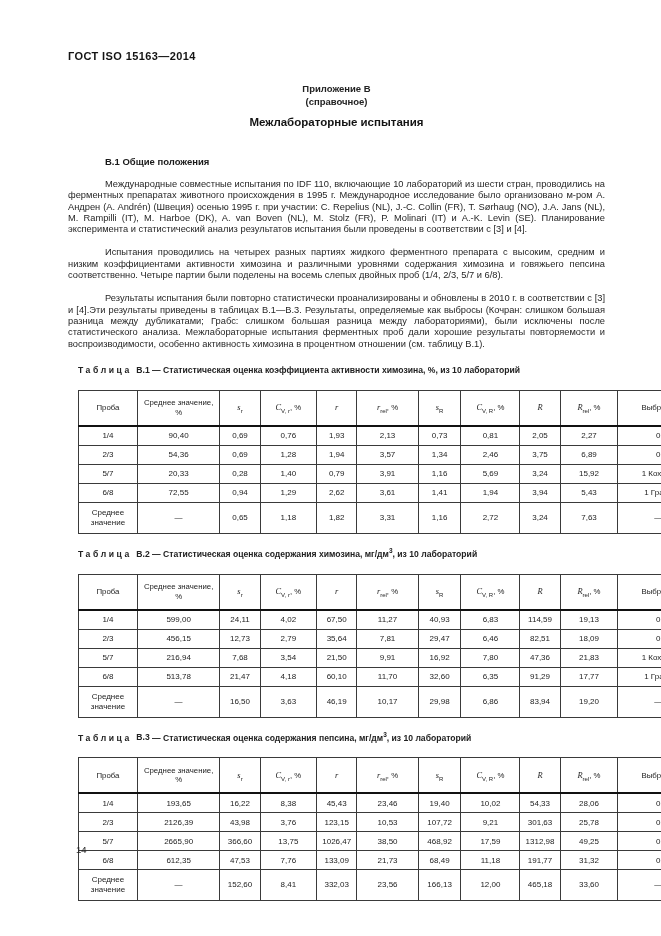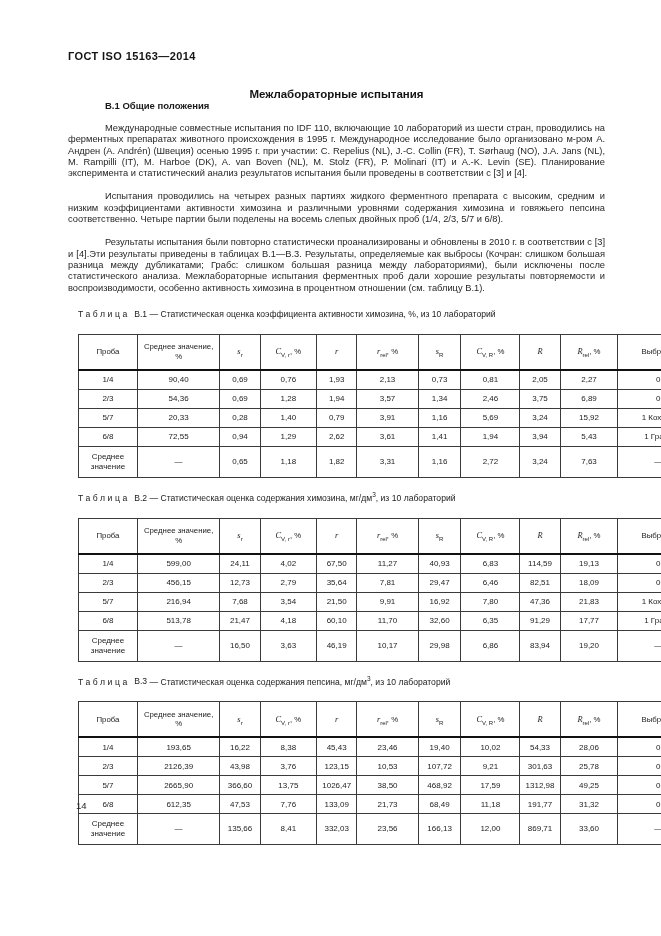--- a/index.html
+++ b/index.html
@@ -27,45 +27,46 @@
   }
   .annex{
     margin-top:20px;
     text-align:center;
     font-size:9.5px;
     font-weight:bold;
     line-height:13px;
     color:#222;
   }
   .doc-title{
-    margin-top:26px;
+    margin-top:8px;
     text-align:center;
     font-size:11.5px;
     font-weight:bold;
     color:#141414;
   }
   .sec-heading{
-    margin-top:0;
+    margin-top:28px;
     padding-left:37px;
     font-size:9.5px;
     font-weight:bold;
     color:#1a1a1a;
   }
   p.body-par{
     margin:12px 0 0 0;
     font-size:9.3px;
     line-height:11.3px;
     text-align:justify;
     text-indent:37px;
     color:#262626;
   }
   .tcaption{
     margin:13px 0 0 10px;
     font-size:8.6px;
     color:#222;
+    font-weight:bold;
   }
   .tcaption .cap-word{letter-spacing:.3em;}
   .tcaption .cap-num{margin-left:2px;}
   .tcaption sup{font-size:6.5px;}
   .tbl-wrap{
     margin:15px 0 0 10px;
     width:621px;
   }
   table.gtable{
     width:100%;
@@ -87,34 +88,36 @@
     font-size:7.8px;
     line-height:9.5px;
   }
   table.gtable thead th{border-bottom:2px solid #111;}
   table.gtable tbody td{height:16px;}
   table.gtable tbody tr.mean-row td{height:28px;line-height:10px;}
   table.gtable i{font-style:italic;font-family:"Liberation Serif","DejaVu Serif",serif;font-size:8.4px;}
   table.gtable sub{font-size:6px;line-height:0;}
   .page-number{
     position:absolute;
-    left:76px;top:800px;
+    left:76px;top:844px;
     font-size:9.5px;
     color:#242424;
   }
 </style>
 </head>
 <body>
 
 <div class="page">
   <div class="content">
 
     <div class="doc-standard">ГОСТ  ISO 15163—2014</div>
 
     <div class="annex">
+      <div>Приложение В</div>
+      <div>(справочное)</div>
     </div>
 
     <div class="doc-title">Межлабораторные испытания</div>
 
     <div class="sec-heading">В.1  Общие положения</div>
     <p class="body-par">Международные совместные испытания по IDF 110, включающие 10 лабораторий из шести стран, проводились на ферментных препаратах животного происхождения в 1995 г. Международное исследование было организовано м-ром А. Андрен (A. Andrén) (Швеция) осенью 1995 г. при участии: C. Repelius (NL), J.-C. Collin (FR), T. Sørhaug (NO), J.A. Jans (NL), M. Rampilli (IT), M. Harboe (DK), A. van Boven (NL), M. Stolz (FR), P. Molinari (IT) и А.-K. Levin (SE). Планирование эксперимента и статистический анализ результатов испытания были проведены в соответствии с [3] и [4].</p>
 
     <p class="body-par">Испытания проводились на четырех разных партиях жидкого ферментного препарата с высоким, средним и низким коэффициентами активности химозина и различными уровнями содержания химозина и говяжьего пепсина соответственно. Четыре партии были поделены на восемь слепых двойных проб (1/4, 2/3, 5/7 и 6/8).</p>
     <p class="body-par">Результаты испытания были повторно статистически проанализированы и обновлены в 2010 г. в соответствии с [3] и [4].Эти результаты приведены в таблицах В.1—В.3. Результаты, определяемые как выбросы (Кочран: слишком большая разница между дубликатами; Грабс: слишком большая разница между лабораториями), были исключены после статистического анализа. Межлабораторные испытания ферментных проб дали хорошие результаты повторяемости и воспроизводимости, особенно активность химозина в процентном отношении (см. таблицу В.1).</p>
 
@@ -415,27 +418,27 @@
               <td>21,73</td>
               <td>68,49</td>
               <td>11,18</td>
               <td>191,77</td>
               <td>31,32</td>
               <td>0</td>
             </tr>
             <tr class="mean-row">
               <td>Среднее значение</td>
               <td>—</td>
-              <td>135,66</td>
+              <td>152,60</td>
               <td>8,41</td>
               <td>332,03</td>
               <td>23,56</td>
               <td>166,13</td>
               <td>12,00</td>
-              <td>869,71</td>
+              <td>465,18</td>
               <td>33,60</td>
               <td>—</td>
             </tr>
           </tbody>
         </table>
     </div>
 
   </div>
 
   <div class="page-number">14</div>

